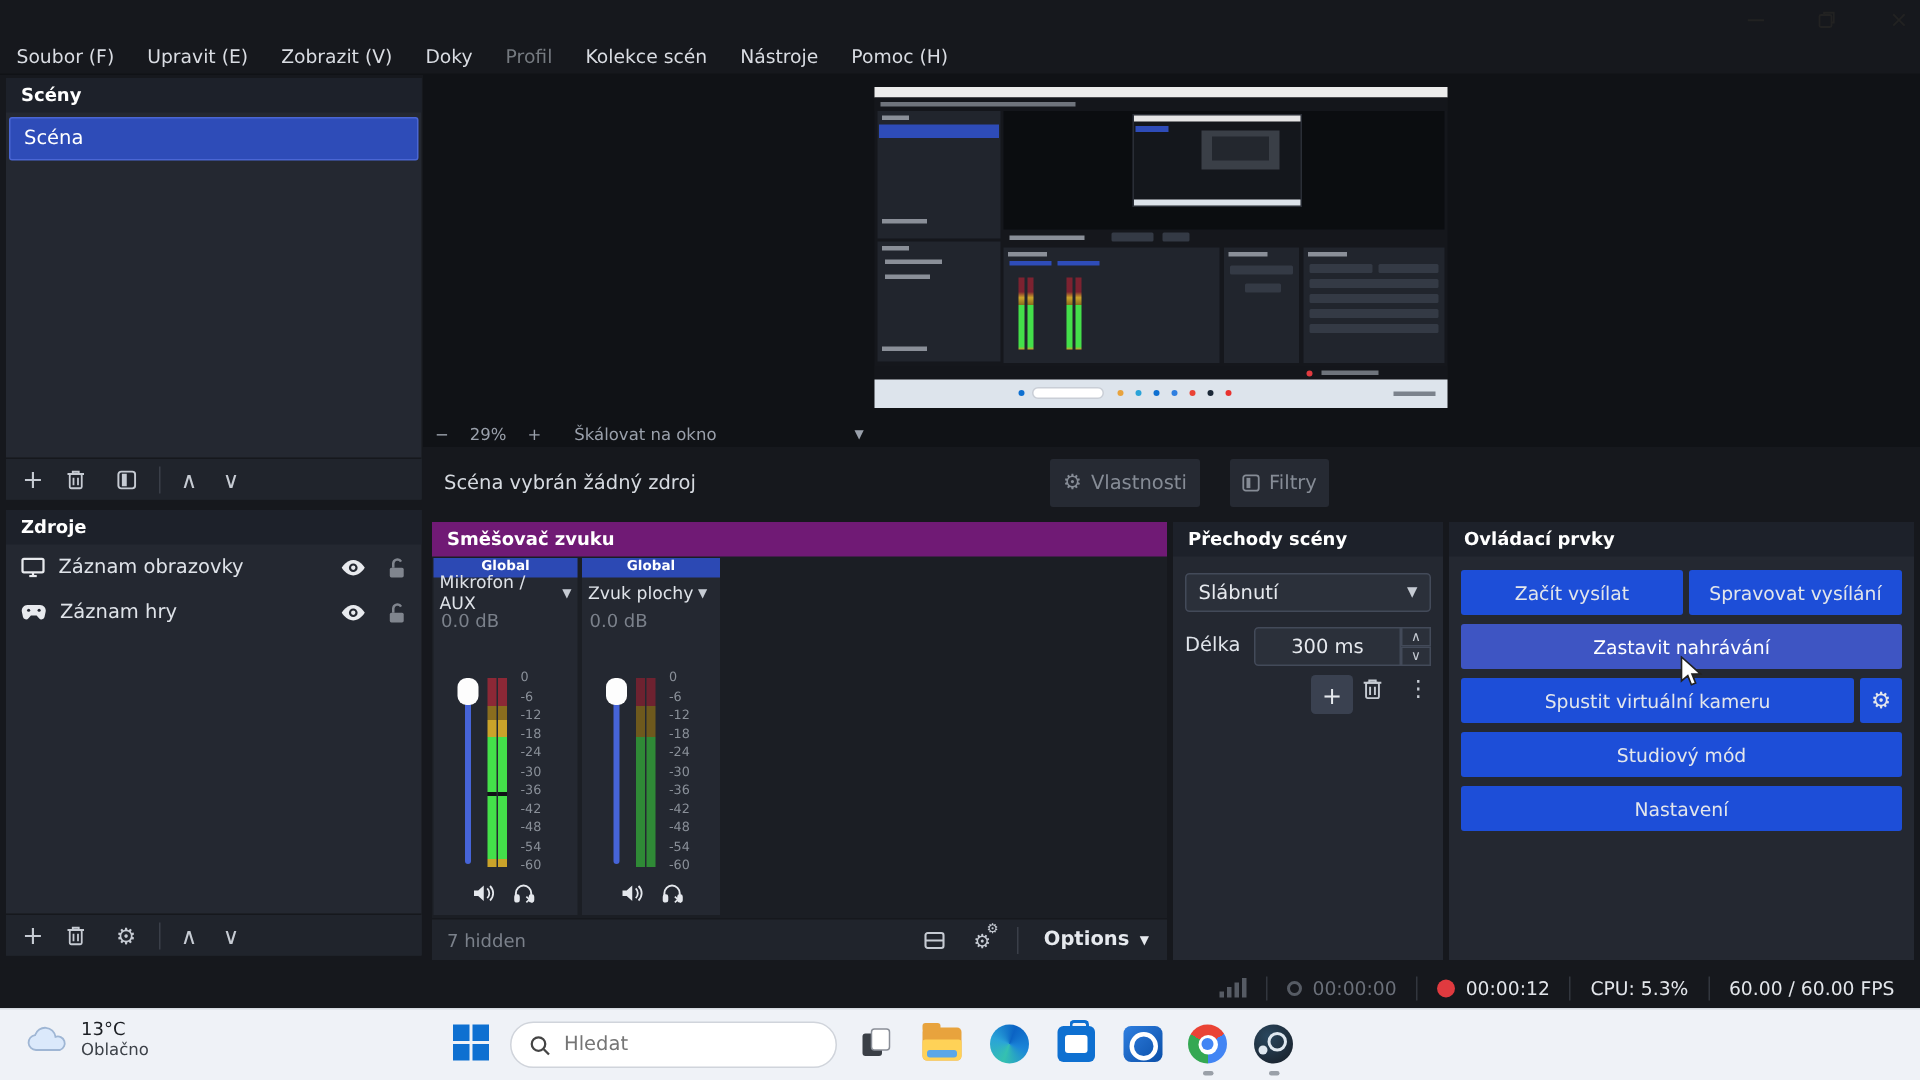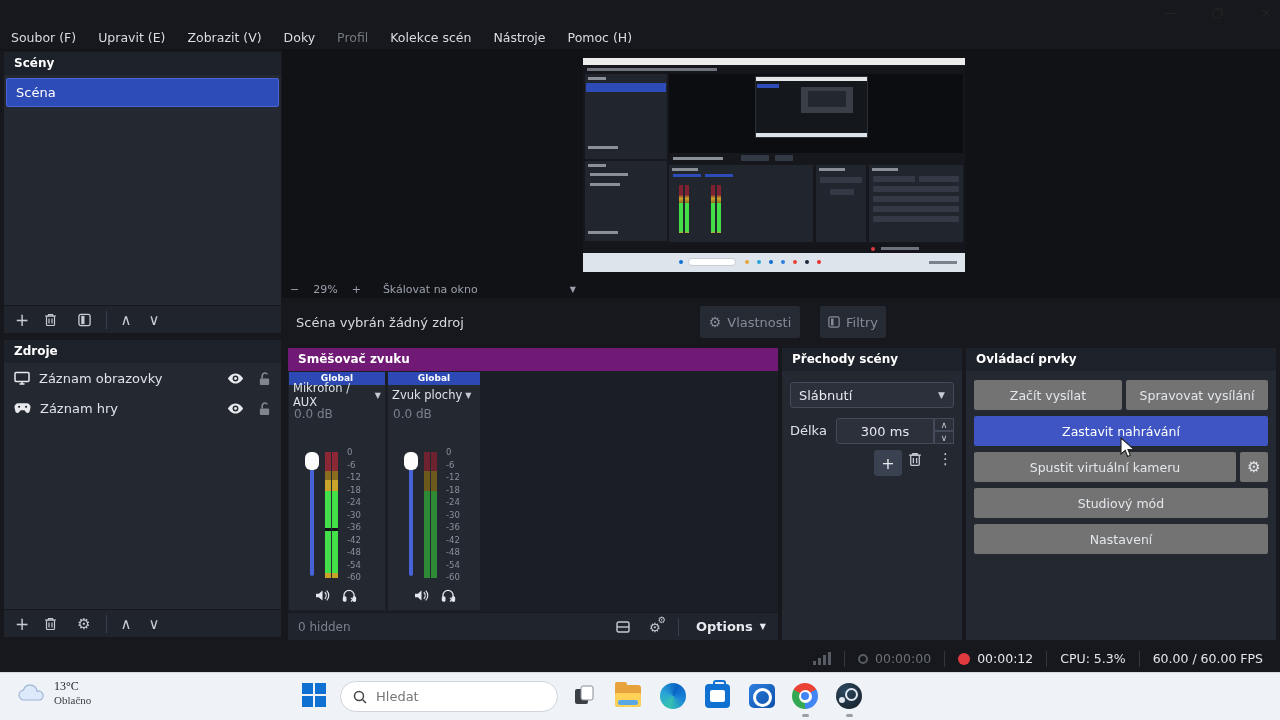--- a/index.html
+++ b/index.html
@@ -77,36 +77,36 @@
   
   #transitions { left:782px; top:348px; width:180px; height:292px; }
   .combo { position:absolute; left:8px; top:34px; width:164px; height:26px; background:#2b303a; border:1px solid #434a59; border-radius:3px; color:#e6e9ee; font-size:13px; display:flex; align-items:center; padding:0 8px; }
   .combo .arrow { margin-left:auto; font-size:9px; color:#c6cbd3; }
   .spinbox { position:absolute; left:54px; top:70px; width:98px; height:26px; background:#2b303a; border:1px solid #434a59; border-radius:3px 0 0 3px; color:#e6e9ee; font-size:13px; display:flex; align-items:center; justify-content:center; }
   .spinarrows { position:absolute; left:152px; top:70px; width:20px; height:26px; display:flex; flex-direction:column; }
   .spinarrows div { flex:1; display:flex; align-items:center; justify-content:center; font-size:9px; color:#c6cbd3; background:#2b303a; border:1px solid #434a59; }
 
   
   #controls { left:966px; top:348px; width:310px; height:292px; }
-  .cbtn { position:absolute; height:30px; background:#737373; border-radius:2px; color:#e3e6eb; font-size:12.5px; display:flex; align-items:center; justify-content:center; }
+  .cbtn { position:absolute; height:30px; background:#1d4ed8; border-radius:2px; color:#e3e6eb; font-size:12.5px; display:flex; align-items:center; justify-content:center; }
   .cbtn.blue { background:#3e55c3; color:#fff; }
 
   
   #statusbar { left:0; top:645px; width:1280px; height:27px; background:#16181d; display:flex; align-items:center; justify-content:flex-end; color:#e3e6eb; font-size:12.5px; }
   #statusbar .sect { display:flex; align-items:center; gap:7px; padding:0 13px; height:18px; }
   #statusbar .sdiv { width:1px; height:16px; background:#32363e; }
   .dim { color:#6b707a; }
   .recdot { width:12px; height:12px; border-radius:50%; background:#e03a3f; }
   .dimdot { width:10px; height:10px; border-radius:50%; border:2px solid #565b64; }
   .sigbars { display:flex; align-items:flex-end; gap:2px; }
   .sigbars i { width:3px; background:#565b64; }
 
   
   #taskbar { left:0; top:672px; width:1280px; height:48px; background:#eff2f7; border-top:1px solid #d6dae1; }
-  #tb-weather { position:absolute; left:16px; top:6px; display:flex; align-items:center; gap:6px;font-family:Liberation Serif, serif; }
+  #tb-weather { position:absolute; left:16px; top:6px; display:flex; align-items:center; gap:6px; }
   #tb-weather .t1 { font-size:12px; color:#1b1e23; }
   #tb-weather .t2 { font-size:11px; color:#3c4148; }
   #tb-search { position:absolute; left:340px; top:8px; width:218px; height:31px; background:#fff; border:1px solid #d0d4db; border-radius:16px; display:flex; align-items:center; padding-left:12px; gap:9px; }
   #tb-search input { border:none; outline:none; font-size:13px; color:#5a5f66; background:transparent; width:150px; font-family:inherit; }
   .tb-ico { position:absolute; top:10px; width:26px; height:26px; }
   .rundot { position:absolute; top:41px; width:7px; height:3px; border-radius:2px; background:#9aa0a8; }
   .winlogo { display:grid; grid-template-columns:11px 11px; grid-template-rows:11px 11px; gap:2px; }
   .winlogo i { background:#0e70d1; }
   .folder { position:relative; width:26px; height:22px; margin-top:2px; }
   .folder .back { position:absolute; inset:0; background:#e8a33d; border-radius:3px; }
@@ -445,21 +445,21 @@
               <path d="M2 11V7a5.5 5.5 0 0111 0v4"></path>
               <rect x="1.5" y="8.5" width="2.6" height="4.5" rx="1" fill="currentColor"></rect>
               <rect x="11.9" y="8.5" width="2.6" height="4.5" rx="1" fill="currentColor"></rect>
               <path d="M9.5 9.5l4.5 4M14 9.5l-4.5 4" stroke-width="1.2"></path>
             </svg>
         </span>
       </div>
     </div>
 
     <div class="dock-toolbar">
-      <span style="color:#7b818b;font-size:12px;margin-left:10px;">0 hidden</span>
+      <span style="color:#7b818b;font-size:12px;margin-left:10px;">7 hidden</span>
       <div style="margin-left:auto;display:flex;align-items:center;">
         <div class="tbtn">
           <svg width="14" height="12" viewBox="0 0 14 12" fill="none" stroke="currentColor" stroke-width="1.4">
               <rect x="1" y="1" width="12" height="10" rx="1.5"></rect>
               <line x1="1" y1="6" x2="13" y2="6"></line>
             </svg>
         </div>
         <div class="tbtn" style="margin:0 4px;">
           <span style="position:relative;display:inline-block;"><span style="font-size:13px;">⚙</span><span style="font-size:9px;position:absolute;right:-5px;top:-3px;">⚙</span></span>
         </div>

